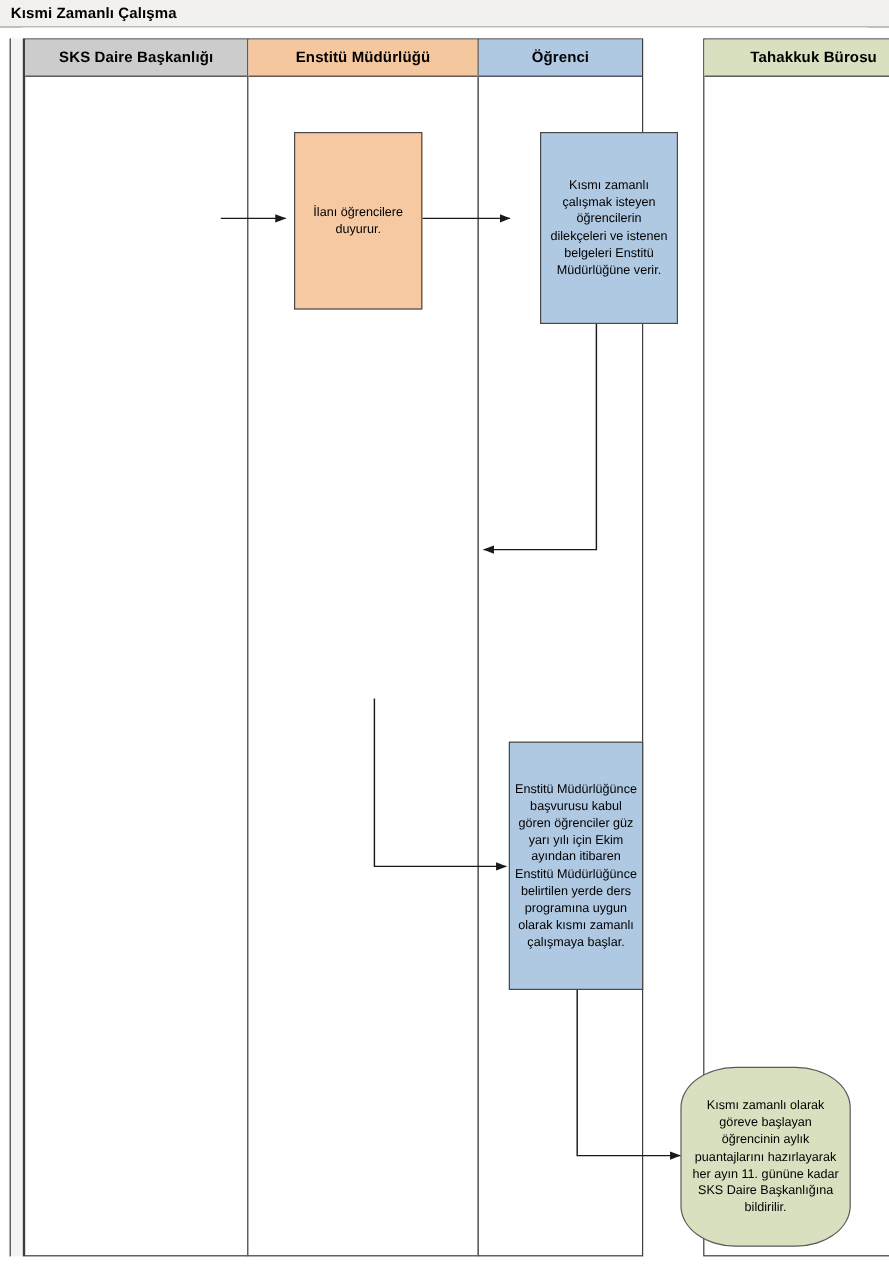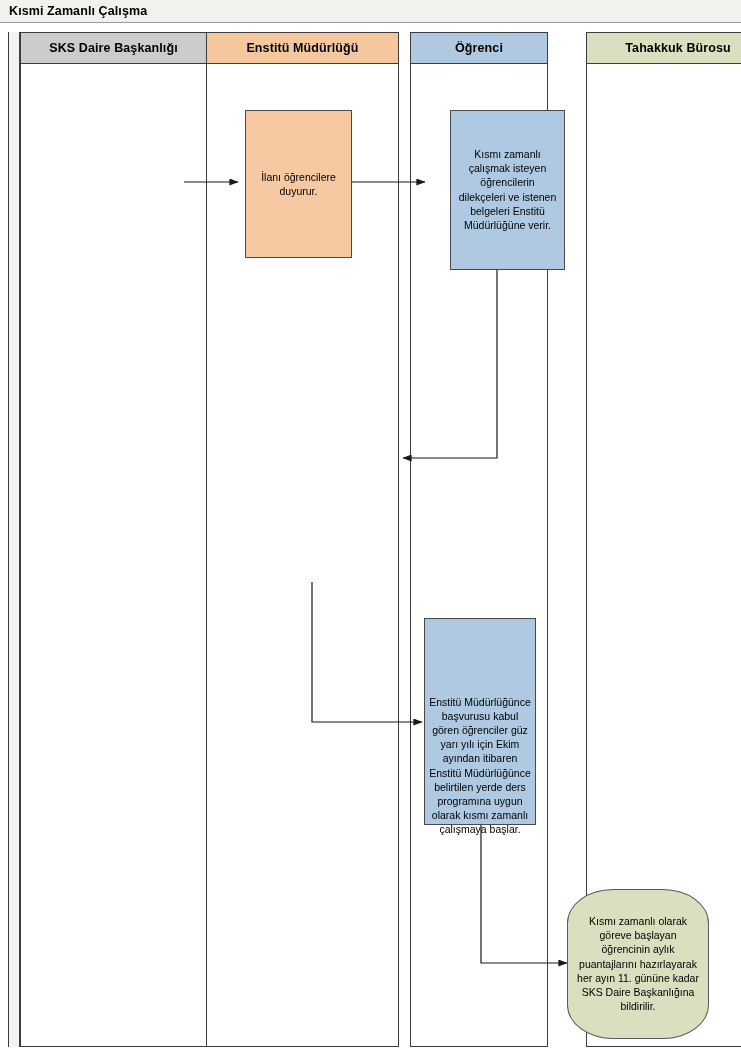--- a/index.html
+++ b/index.html
@@ -151,21 +151,21 @@
   <div id="gutter-strip"></div>
 
   <div class="lane" style="left:20px; width:187px;">
     <div class="lane-header" style="background:#cccccc;">SKS Daire Başkanlığı</div>
   </div>
 
   <div class="lane" style="left:206px; width:193px;">
     <div class="lane-header" style="background:#f5c79e;">Enstitü Müdürlüğü</div>
   </div>
 
-  <div class="lane" style="left:410px; width:138px;">
+  <div class="lane" style="left:398px; width:138px;">
     <div class="lane-header" style="background:#afc9e2;">Öğrenci</div>
   </div>
 
   <div class="lane" style="left:566px; width:184px;margin-left:20px;">
     <div class="lane-header" style="background:#d8e0bf;">Tahakkuk Bürosu</div>
   </div>
 
   <svg id="connectors" viewBox="0 0 741 1032" width="741" height="1032">
     <defs>
       <marker id="arrowhead" markerWidth="9" markerHeight="7" refX="8.6" refY="3.5" orient="auto" markerUnits="userSpaceOnUse">
@@ -188,20 +188,20 @@
   <div class="proc-box" style="left:245px; top:87px; width:107px; height:148px; background:#f6c9a3;">
     <div class="shape-text">İlanı öğrencilere duyurur.</div>
   </div>
 
   <div class="proc-box" style="left:434px; top:87px; width:115px; height:160px; background:#afc9e2;margin-left:16px;">
     <div class="shape-text">Kısmı zamanlı çalışmak  isteyen öğrencilerin dilekçeleri ve istenen belgeleri Enstitü Müdürlüğüne verir.</div>
   </div>
 
 
   <div class="proc-box" style="left:424px; top:595px; width:112px; height:207px; background:#afc9e2;">
-    <div class="shape-text" style="padding:0 4px;margin-top:44px;">Enstitü Müdürlüğünce başvurusu kabul gören öğrenciler güz yarı yılı için Ekim ayından itibaren Enstitü Müdürlüğünce belirtilen yerde ders programına uygun olarak kısmı zamanlı çalışmaya başlar.</div>
+    <div class="shape-text" style="padding:0 4px;">Enstitü Müdürlüğünce başvurusu kabul gören öğrenciler güz yarı yılı için Ekim ayından itibaren Enstitü Müdürlüğünce belirtilen yerde ders programına uygun olarak kısmı zamanlı çalışmaya başlar.</div>
   </div>
 
   <div class="term-shape" style="left:567px; top:866px; width:142px; height:150px; background:#d8e0bf;">
     <div class="shape-text" style="padding:0 8px;">Kısmı zamanlı olarak göreve başlayan öğrencinin aylık puantajlarını hazırlayarak her ayın 11. gününe kadar SKS Daire Başkanlığına bildirilir.</div>
   </div>
 
 </div>
 
 </body></html>

